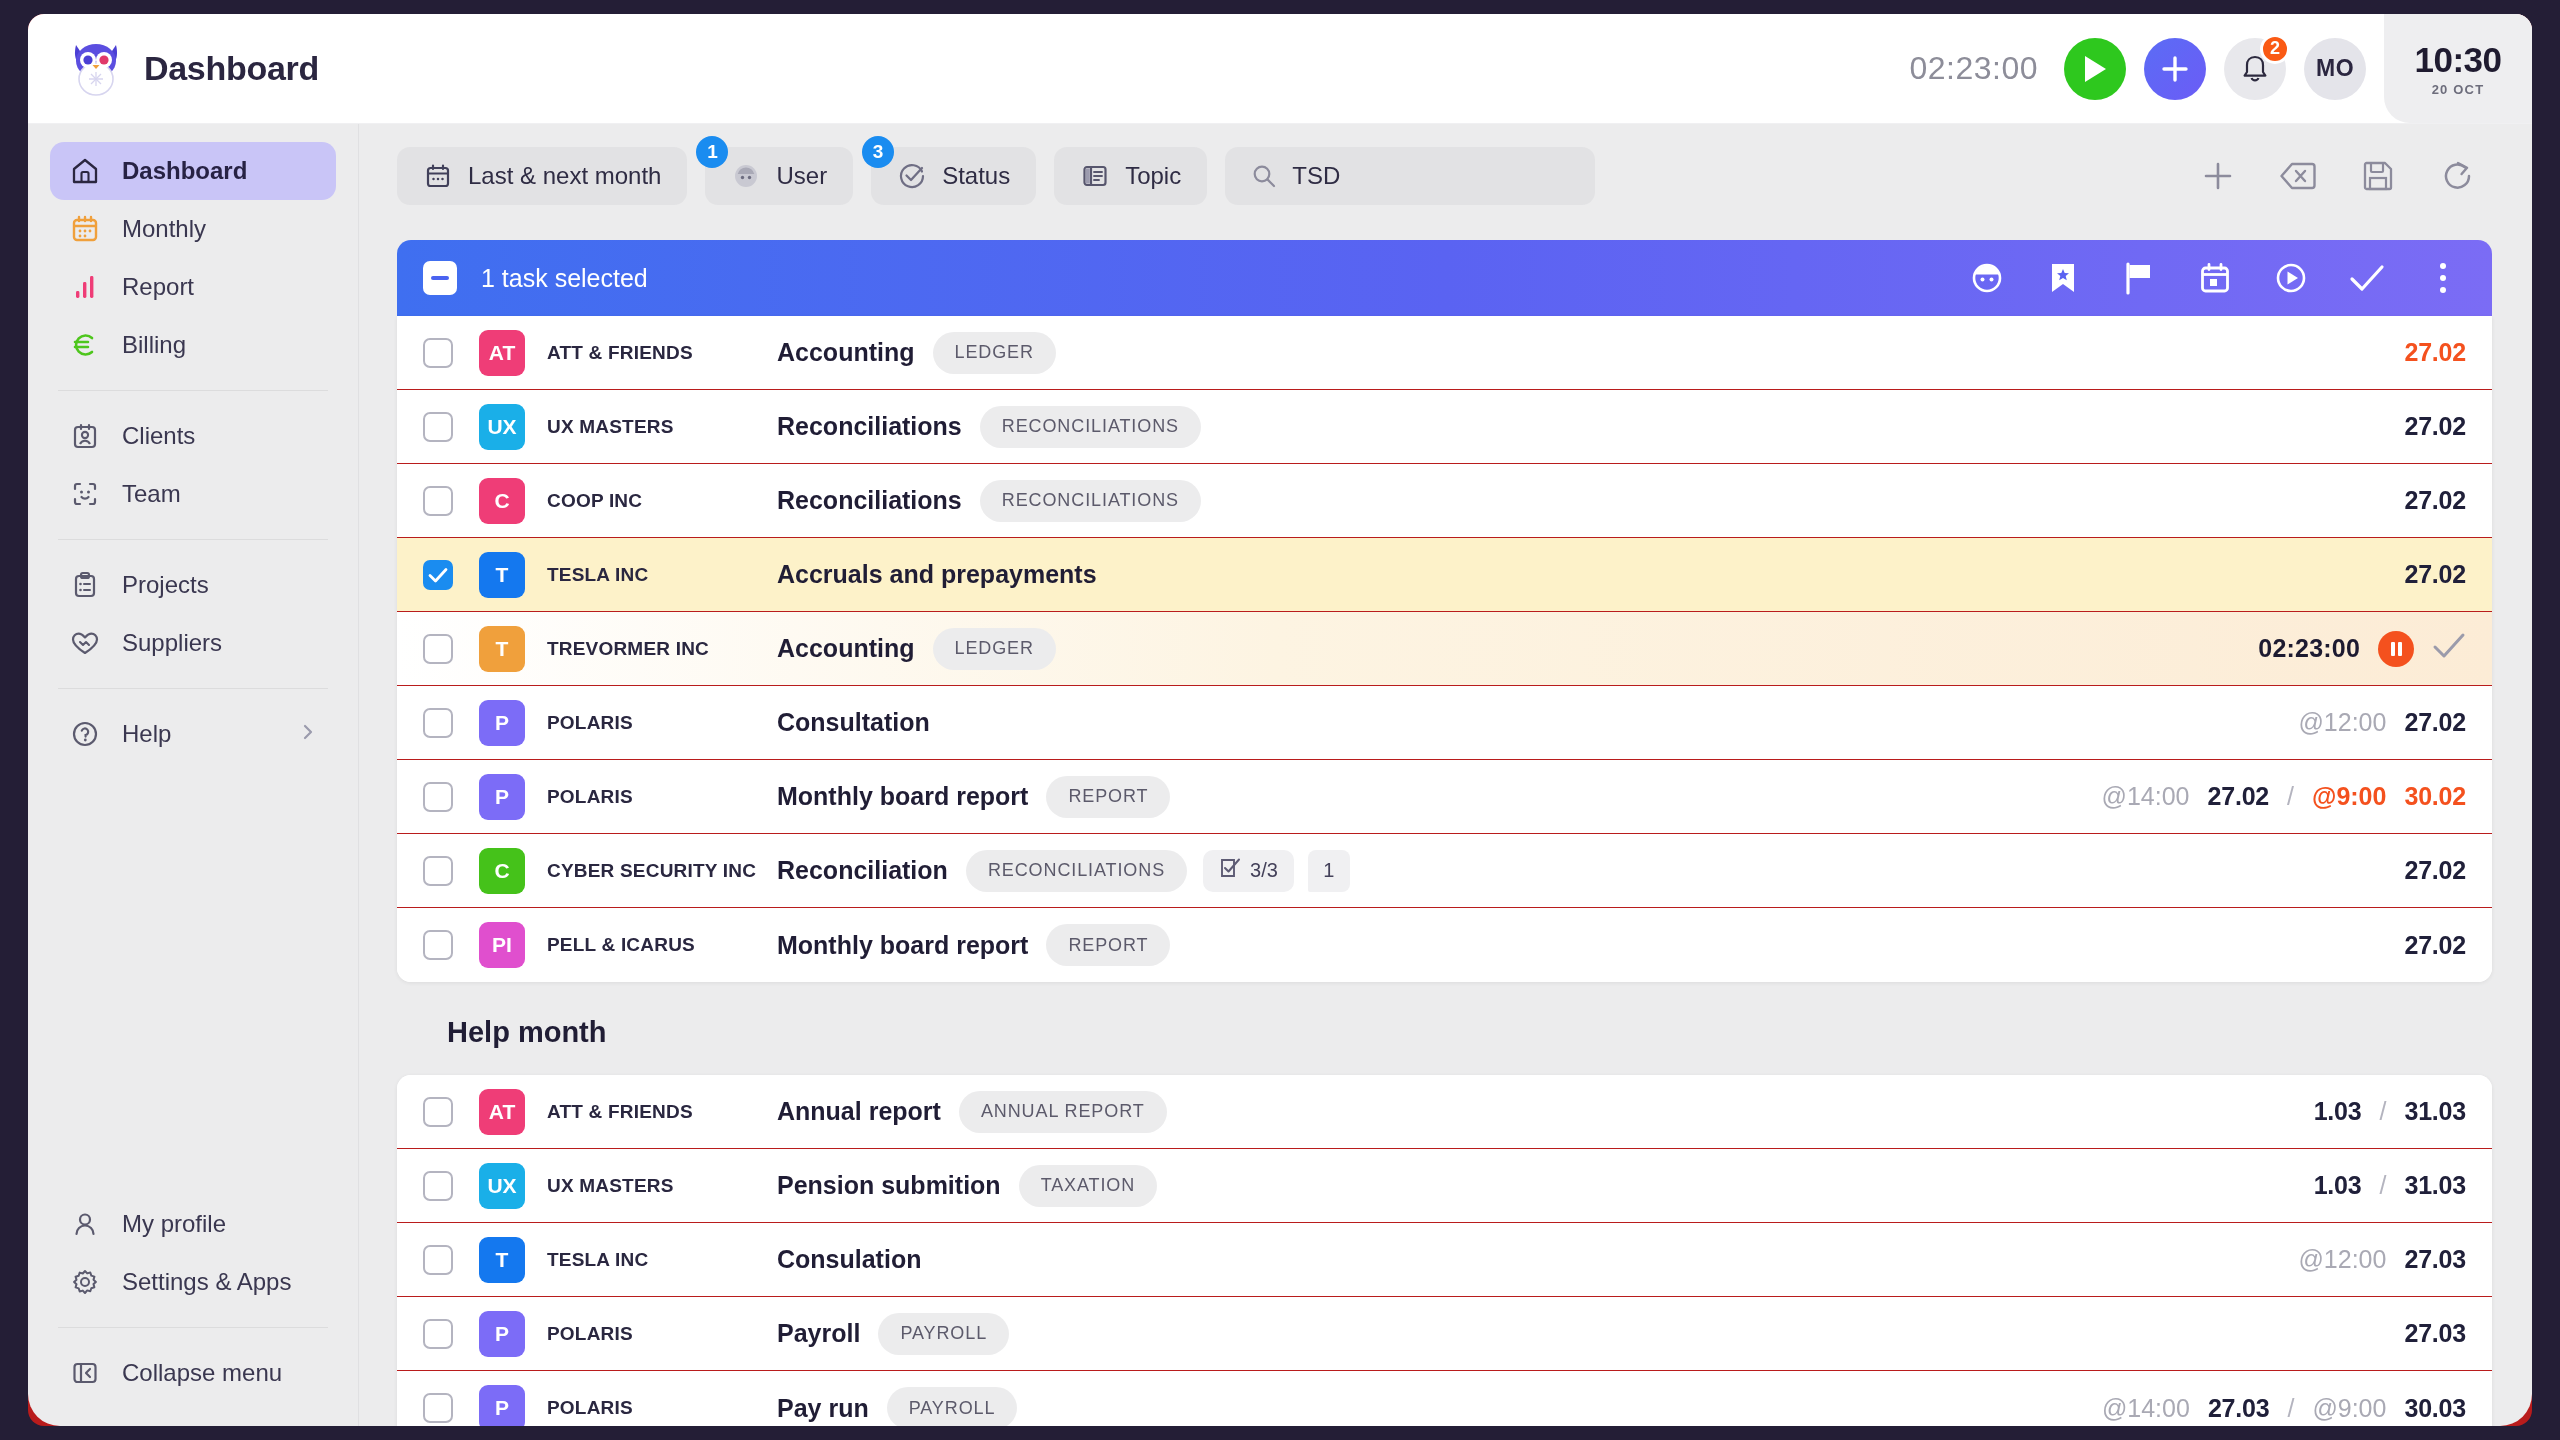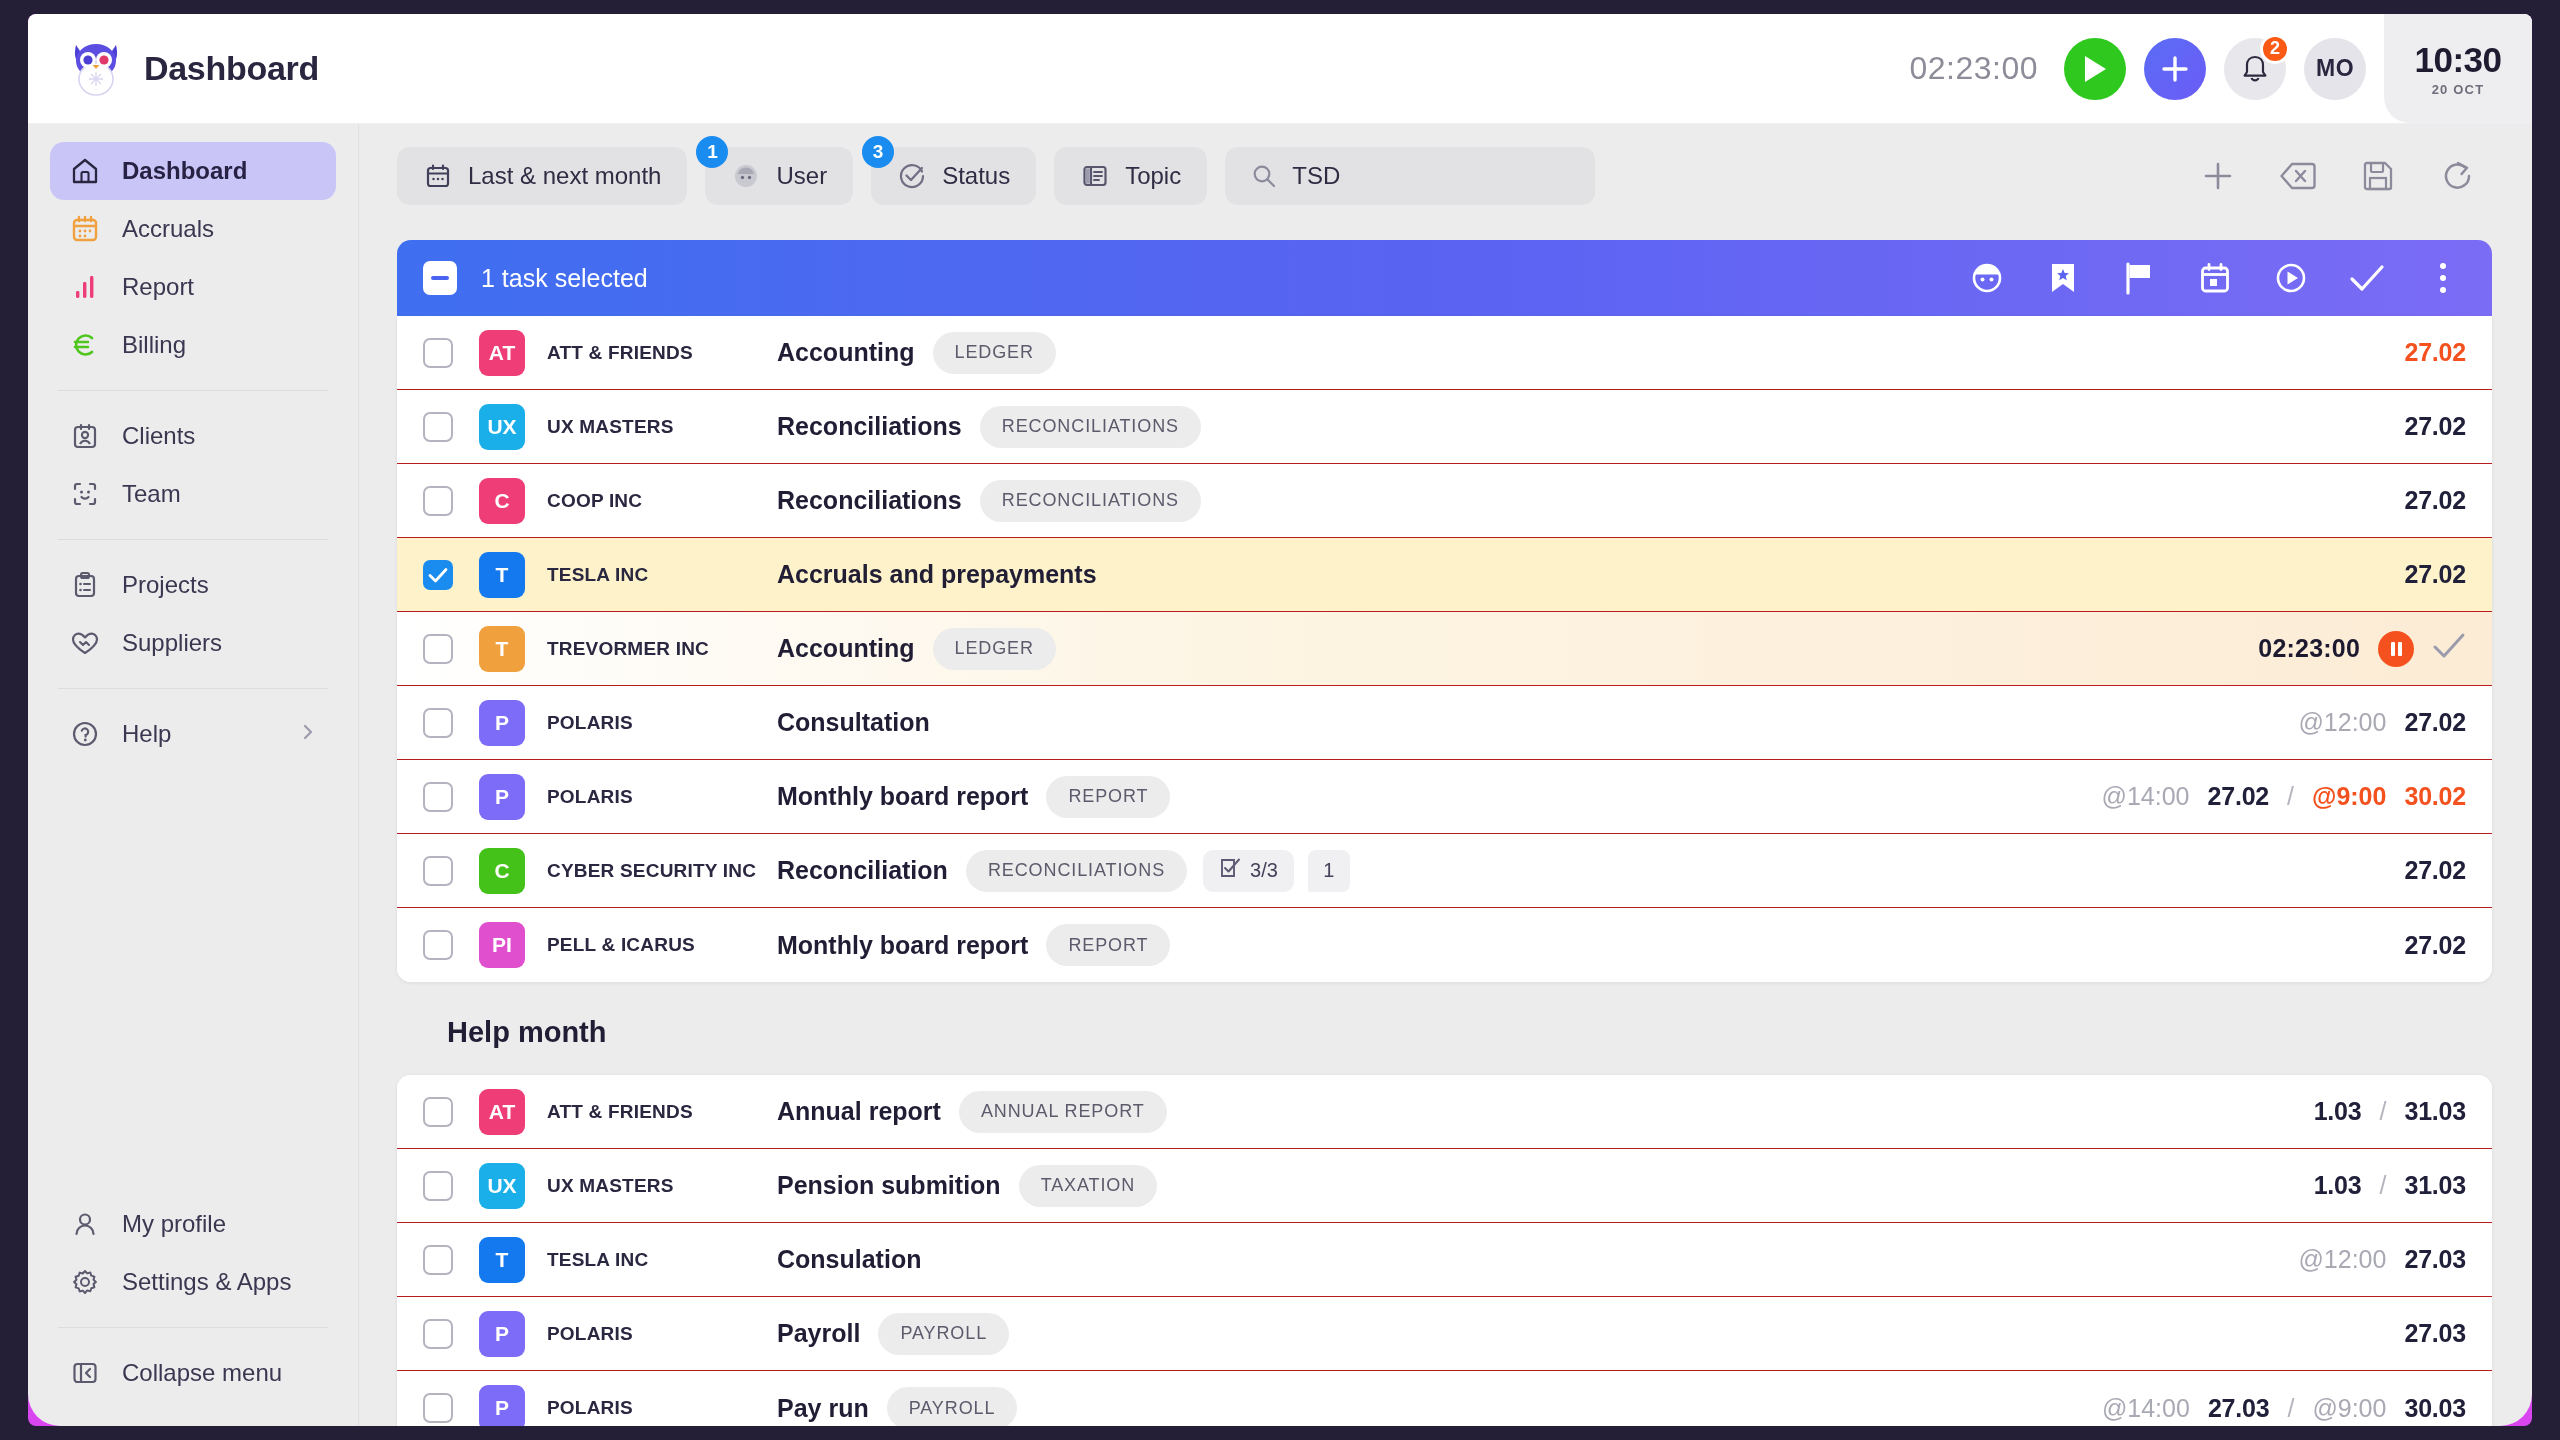--- a/index.html
+++ b/index.html
@@ -9,22 +9,22 @@
     font-family: "Liberation Sans", sans-serif;
     overflow: hidden;
   }
   #app {
     position: absolute; inset: 0;
     background: #241e36;
   }
   .window {
     position: absolute;
     left: 28px; top: 14px; right: 28px; bottom: 14px;
-    background: #d946ef;
-    border-radius: 8px;
+    background: #b91c1c;
+    border-radius: 16px;
     overflow: hidden;
     display: flex; flex-direction: column;
   }
   
   .topbar {
     height: 110px; flex: 0 0 110px;
     background: #ffffff;
     display: flex; align-items: center;
     position: relative;
     border-bottom: 1px solid #f0f0f2;
@@ -290,21 +290,21 @@
                   <path d="M9 3 V7 M15 3 V7 M21 3 V7" stroke="#f0a03c" stroke-width="2.4" stroke-linecap="round"></path>
                   <g fill="#f0a03c">
                     <circle cx="10" cy="17" r="1.4"></circle>
                     <circle cx="15" cy="17" r="1.4"></circle>
                     <circle cx="20" cy="17" r="1.4"></circle>
                     <circle cx="10" cy="22" r="1.4"></circle>
                     <circle cx="15" cy="22" r="1.4"></circle>
                   </g>
                 </svg>
             </span>
-            <span>Accruals</span>
+            <span>Monthly</span>
           </div>
           <div class="nav-item">
             <span class="ico">
               <svg width="30" height="30" viewBox="0 0 30 30">
                   <rect x="6" y="19" width="3.4" height="7" rx="1.4" fill="#ef3d77"></rect>
                   <rect x="13" y="10" width="3.4" height="16" rx="1.4" fill="#ef3d77"></rect>
                   <rect x="20" y="4" width="3.4" height="22" rx="1.4" fill="#ef3d77"></rect>
                 </svg>
             </span>
             <span>Report</span>

